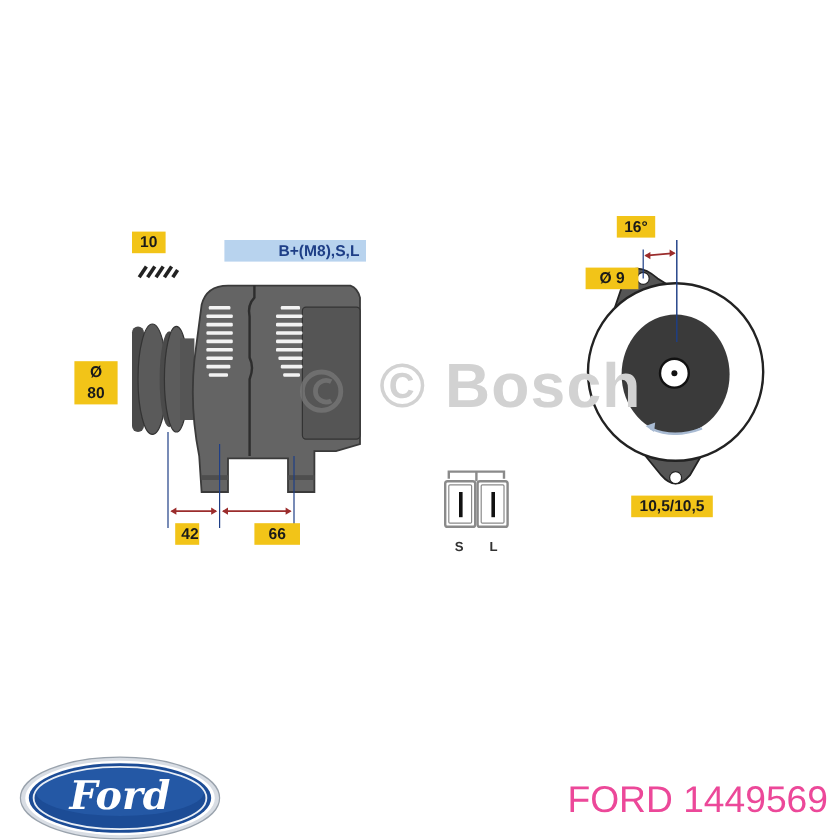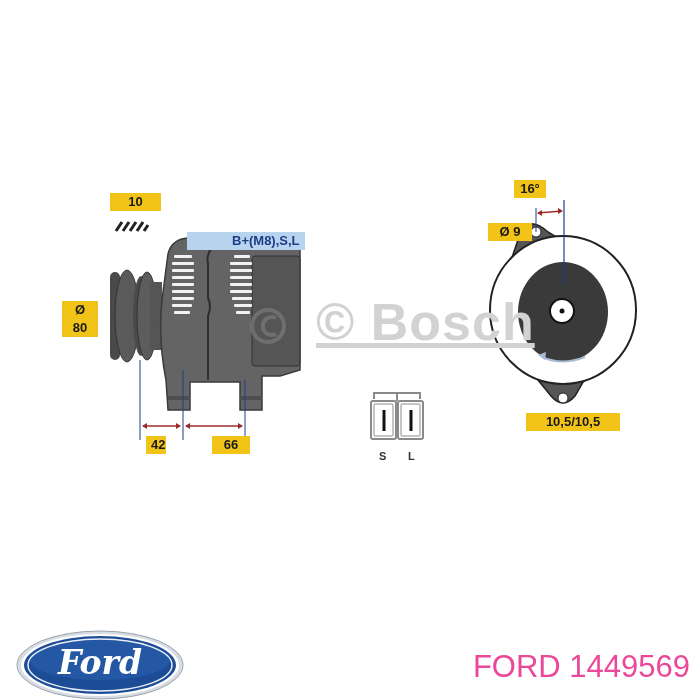--- a/index.html
+++ b/index.html
@@ -8,21 +8,21 @@
     position:absolute; background:#f2c418; color:#1a1a1a; font-weight:bold;
     font-size:13px; line-height:18px; padding:0 5px; box-sizing:border-box; text-align:center;
     font-family:"Liberation Sans", sans-serif;
   }
   .tag-blue {
     position:absolute; background:#b8d3ee; color:#1e3e86; font-weight:bold;
     font-size:13px; line-height:18px; padding:0 5px;
   }
   .watermark {
     position:absolute; color:#d2d2d2; font-weight:bold; font-size:52px;
-    left:316px; top:292px; letter-spacing:1px; font-family:"Liberation Sans", sans-serif;text-decoration:underline;
+    left:316px; top:292px; letter-spacing:1px; font-family:"Liberation Sans", sans-serif;
   }
   .connector-label { position:absolute; font-size:11px; font-weight:bold; color:#333; }
   .footer-text {
     position:absolute; right:10px; top:649px; font-size:31px; color:#ec4899;
     font-family:"Liberation Sans", sans-serif; letter-spacing:0px;
   }
   svg { position:absolute; left:0; top:0; }
 </style>
 </head>
 <body>
@@ -132,27 +132,27 @@
     <ellipse cx="100" cy="665" rx="83" ry="34" fill="#d8dde4" stroke="#9aa3ad" stroke-width="1"></ellipse>
     <ellipse cx="100" cy="665" rx="79" ry="31" fill="#ffffff"></ellipse>
     <ellipse cx="100" cy="665" rx="76" ry="29" fill="#1c4c96"></ellipse>
     <ellipse cx="100" cy="660" rx="70" ry="20" fill="#2b63b3" opacity="0.5"></ellipse>
     <ellipse cx="100" cy="665" rx="72" ry="26" fill="none" stroke="#e8eef6" stroke-width="1.5"></ellipse>
   </g>
 </svg>
 
 <div class="watermark">© Bosch</div>
 
-<div class="tag" style="left:110px; top:193px; width:51px;">10</div>
-<div class="tag-blue" style="left:187px; top:232px;padding-left:45px;">B+(M8),S,L</div>
+<div class="tag" style="left:110px; top:193px; width:28px;">10</div>
+<div class="tag-blue" style="left:187px; top:200px;padding-left:45px;">B+(M8),S,L</div>
 <div class="tag" style="left:62px; top:301px; width:36px;">Ø 80</div>
 <div class="tag" style="left:146px; top:436px; width:20px;">42</div>
 <div class="tag" style="left:212px; top:436px; width:38px;">66</div>
 <div class="tag" style="left:514px; top:180px; width:32px;">16°</div>
 <div class="tag" style="left:488px; top:223px; width:44px;">Ø 9</div>
-<div class="tag" style="left:526px; top:413px; width:94px;">10,5/10,5</div>
+<div class="tag" style="left:526px; top:413px; width:68px;">10,5/10,5</div>
 
 <div class="connector-label" style="left:379px; top:450px;">S</div>
 <div class="connector-label" style="left:408px; top:450px;">L</div>
 
 <div style="position:absolute; left:44px; top:640px; width:112px; text-align:center; color:#ffffff; font-family:'DejaVu Serif', serif; font-style:italic; font-weight:bold; font-size:33px; line-height:46px;">Ford</div>
 
 <div class="footer-text">FORD 1449569</div>
 
 </body></html>

